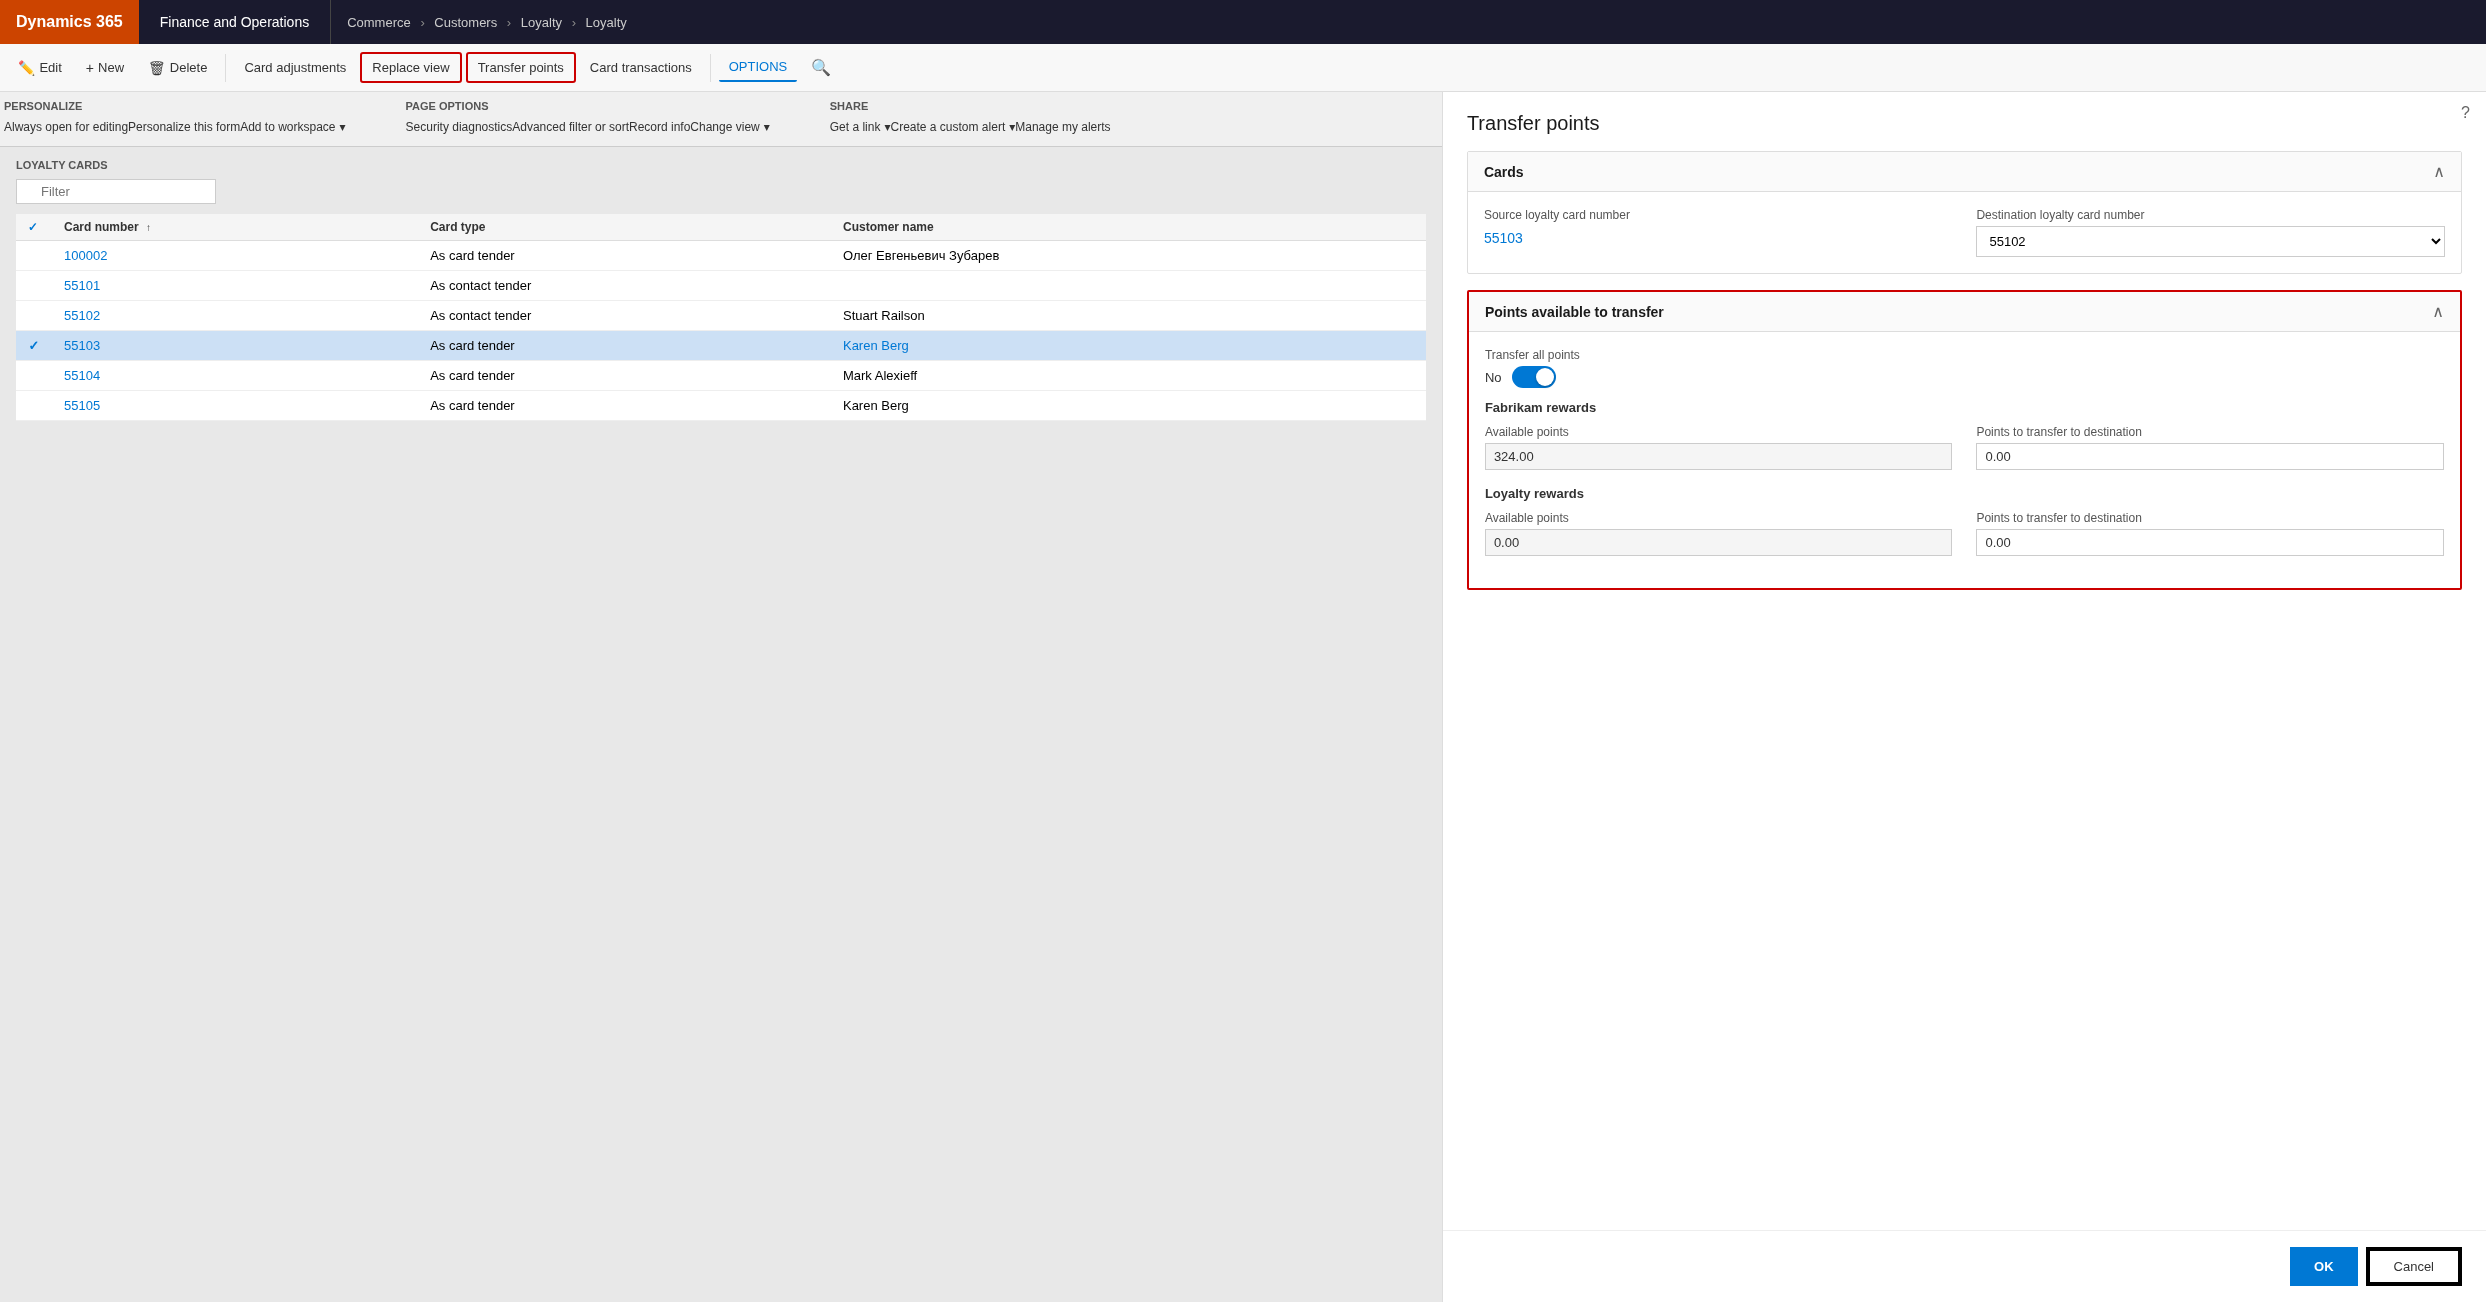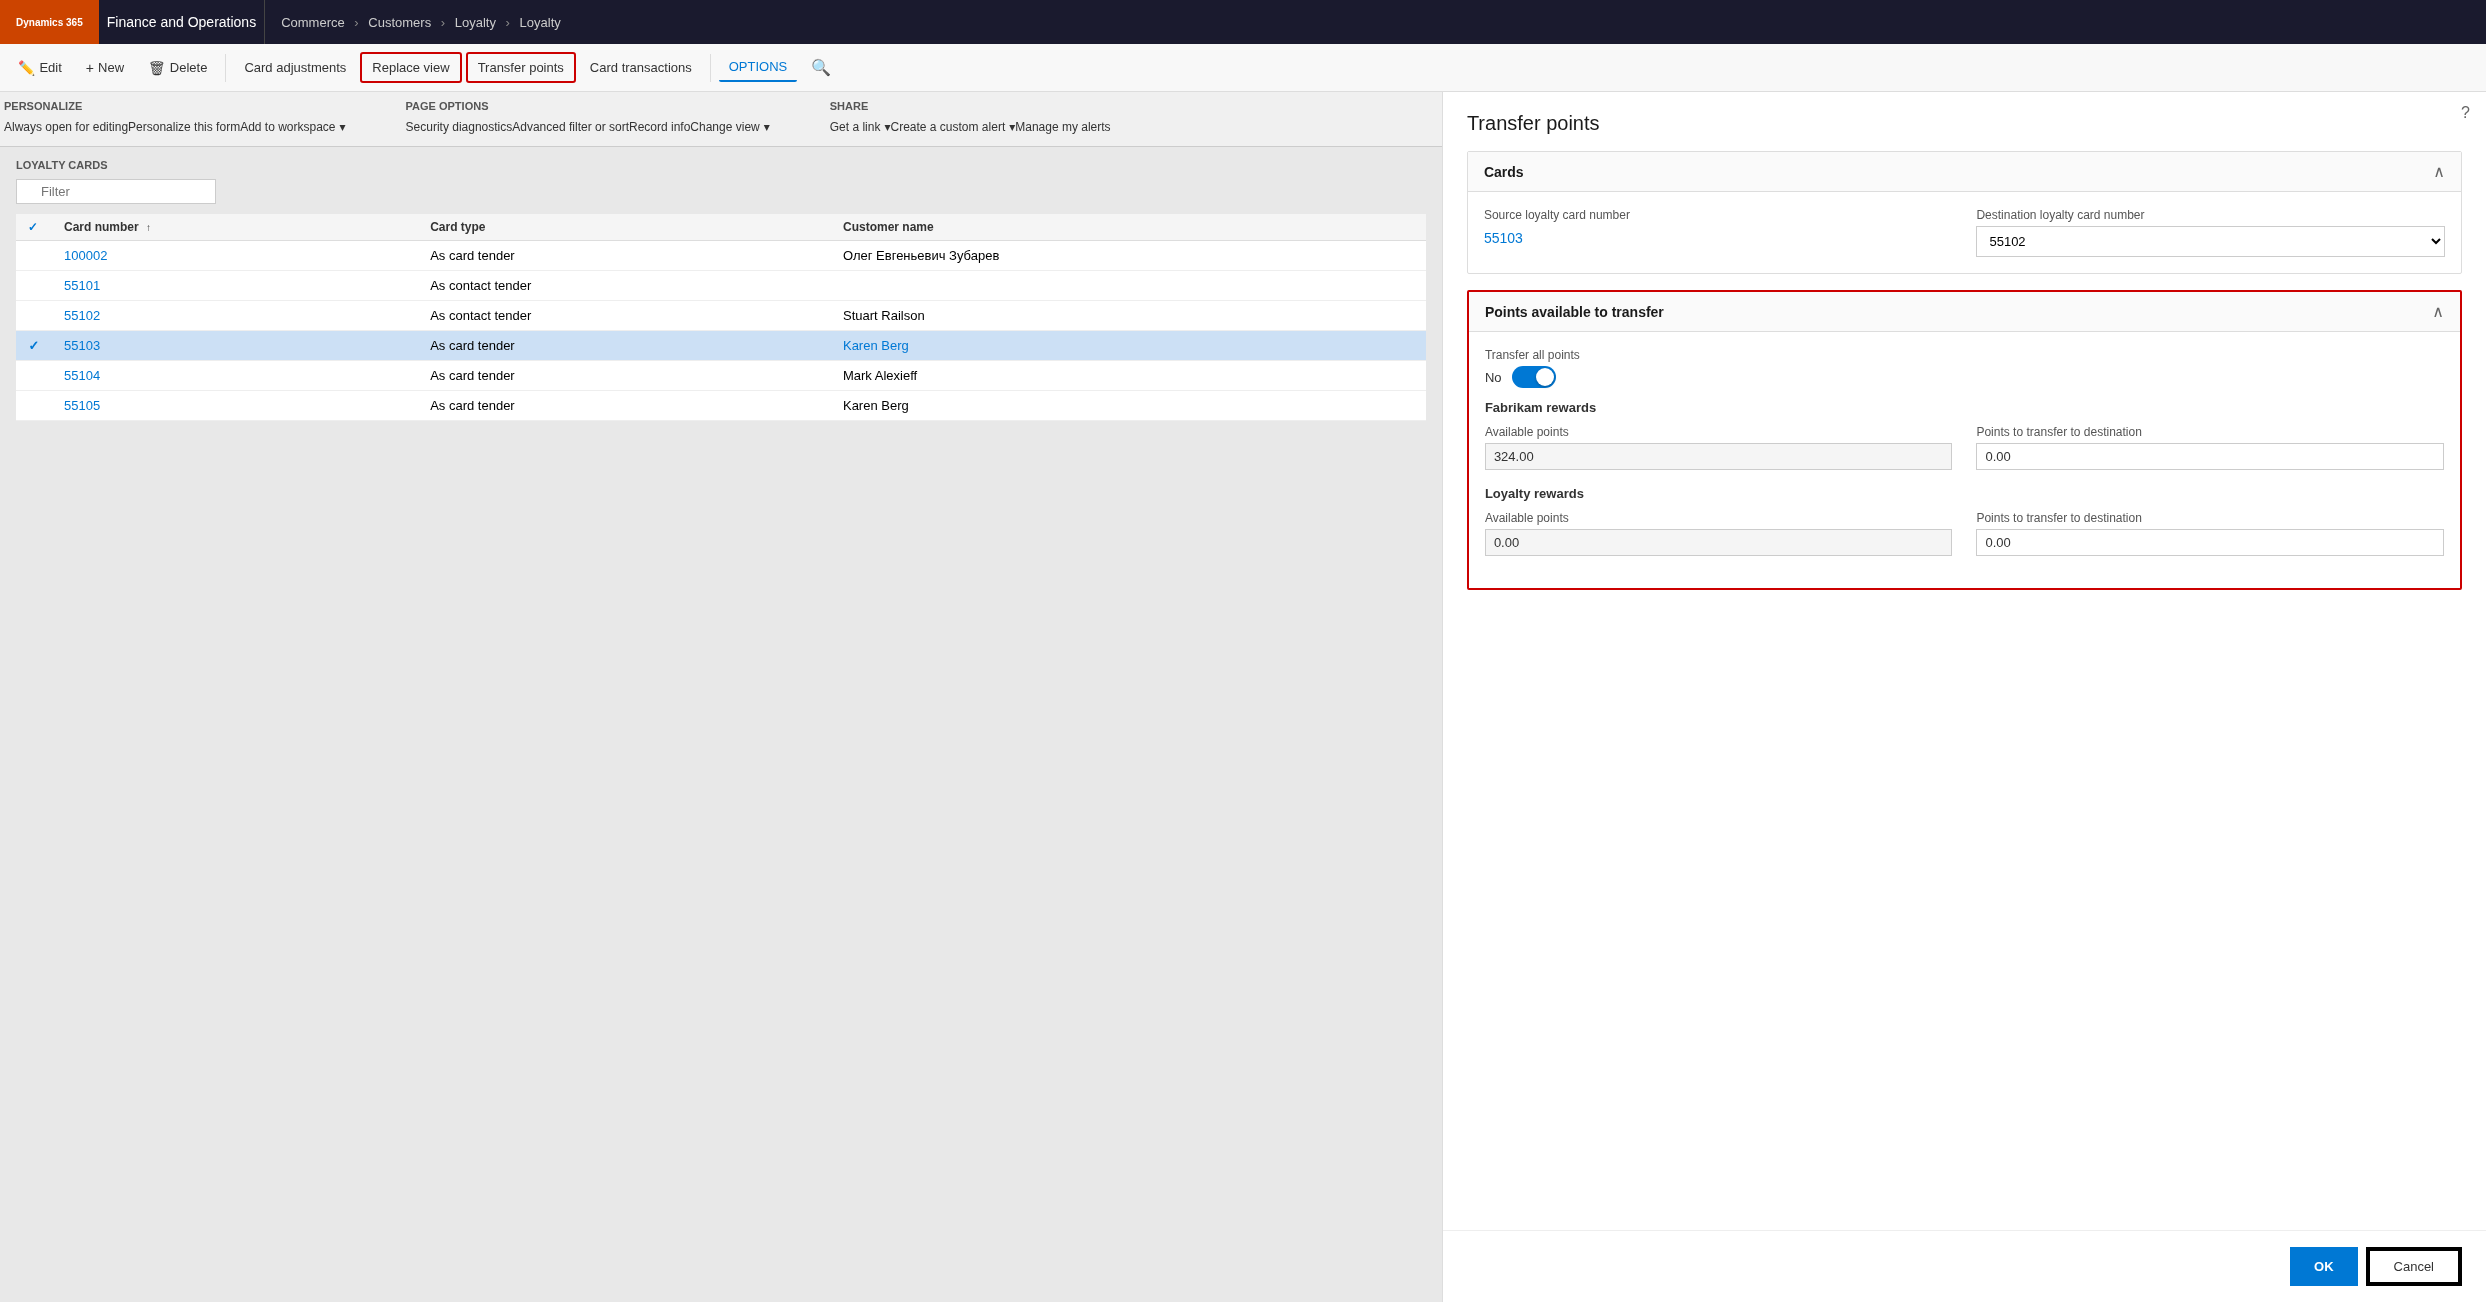--- a/index.html
+++ b/index.html
@@ -1,21 +1,21 @@
 <!DOCTYPE html>
 <html><head>
   <meta charset="utf-8">
   <style>
     * { box-sizing: border-box; margin: 0; padding: 0; }
     body { font-family: 'Segoe UI', Arial, sans-serif; font-size: 13px; background: #f0f0f0; display: flex; flex-direction: column; height: 100vh; overflow: hidden; }
 
     
     .top-nav { display: flex; align-items: center; background: #1a1a2e; color: white; height: 44px; flex-shrink: 0; }
-    .top-nav-d365 { background: #cc4400; color: white; padding: 0 16px; height: 100%; display: flex; align-items: center; font-size: 10px; font-weight: 600; }
-    .top-nav-app { background: #1a1a2e; color: white; padding: 0 8px; height: 100%; display: flex; align-items: center; font-size: 14px; border-right: 1px solid #444; }
+    .top-nav-d365 { background: #cc4400; color: white; padding: 0 16px; height: 100%; display: flex; align-items: center; font-size: 16px; font-weight: 600; }
+    .top-nav-app { background: #1a1a2e; color: white; padding: 0 21px; height: 100%; display: flex; align-items: center; font-size: 14px; border-right: 1px solid #444; }
     .top-nav-breadcrumb { color: #ccc; padding: 0 16px; font-size: 13px; flex: 1; }
     .breadcrumb-sep { margin: 0 6px; color: #888; }
 
     
     .toolbar { display: flex; align-items: center; background: #f8f8f8; border-bottom: 1px solid #ddd; height: 48px; padding: 0 8px; gap: 4px; flex-shrink: 0; }
     .toolbar-btn { display: flex; align-items: center; gap: 4px; padding: 6px 10px; background: transparent; border: none; cursor: pointer; font-size: 13px; color: #333; border-radius: 2px; }
     .toolbar-btn-icon { font-size: 14px; }
     .toolbar-divider { width: 1px; height: 28px; background: #ddd; margin: 0 4px; }
     .toolbar-btn.highlighted { border: 2px solid #c00; border-radius: 3px; }
     .toolbar-btn.active-tab { border-bottom: 2px solid #0078d4; color: #0078d4; }

